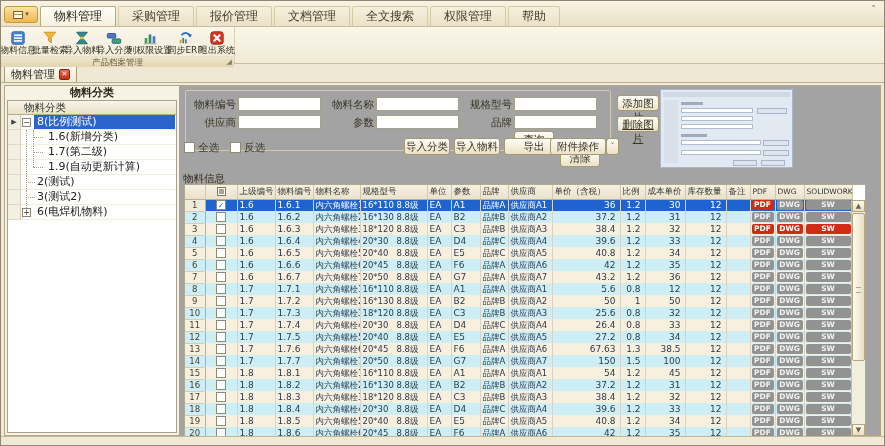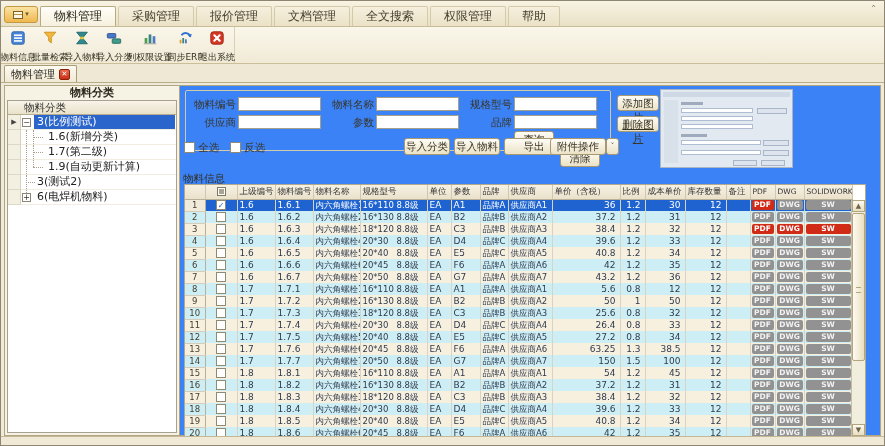--- a/index.html
+++ b/index.html
@@ -58,21 +58,21 @@
   .cv{left:12px;top:0;bottom:0;width:0;border-left:1px dotted #a89f8a;}
   .cv.half{bottom:50%;}
   .ch{left:12px;top:50%;width:10px;height:0;border-top:1px dotted #a89f8a;}
   .ch2{left:5px;top:50%;width:9px;height:0;border-top:1px dotted #a89f8a;}
   .tlabel{white-space:nowrap;padding:0 3px;line-height:14px;}
   .tlabel.ml-root{margin-left:13px;}
   .tlabel.ml-child{margin-left:24px;}
   .tlabel.sel{background:#2a65cc;color:#fff;flex:1;margin-right:1px;}
 
   
-  .right-panel{flex:1;position:relative;border:1px solid #b1a584;border-left:none;background:#3b82f6;}
+  .right-panel{flex:1;position:relative;border:1px solid #b1a584;border-left:none;background:#a3a3a3;}
   .search-box{position:absolute;left:5px;top:4px;width:426px;height:61px;border:1px solid #d2c8ac;border-radius:2px;}
   .f-label{position:absolute;width:48px;text-align:right;font-size:10.5px;color:#3a3526;line-height:14px;}
   .f-input{position:absolute;width:83px;height:14px;background:#fff;border:1px solid #a5a08a;font-size:10px;padding:0 2px;font-family:inherit;}
   .cbx{width:11px;height:11px;background:#fff;border:1px solid #8e8a74;display:inline-block;vertical-align:-2px;
     font-size:9px;line-height:10px;text-align:center;color:#5a7a52;font-weight:bold;}
   .cbx-row{position:absolute;left:52px;top:44px;font-size:10.5px;color:#3a3526;display:flex;gap:12px;align-items:center;}
   .btn{background:linear-gradient(#fefcf5,#ebe2c6);border:1px solid #a79a72;border-radius:3px;
     font-size:10.5px;color:#3a3526;text-align:center;line-height:15px;}
   .q-btn{position:absolute;width:40px;height:17px;}
   .img-btn{position:absolute;left:437px;width:42px;height:16px;line-height:14px;}
@@ -196,20 +196,24 @@
           <span class="lbl">同步ERP</span>
         </div>
         <div class="rbtn">
           <svg viewBox="0 0 18 18">
               <rect x="2" y="2" width="14" height="14" rx="3" fill="#d43723" stroke="#9e2413"></rect>
               <path d="M6 6 L12 12 M12 6 L6 12" stroke="#fff" stroke-width="2.4" stroke-linecap="round"></path>
             </svg>
           <span class="lbl">退出系统</span>
         </div>
       </div>
+      <div class="rg-label">
+        <span>产品档案管理</span>
+        <span class="launcher">◢</span>
+      </div>
     </div>
   </div>
 
   <div class="doctabs">
     <div class="doctab">
       <span>物料管理</span>
       <span class="closebox">✕</span>
     </div>
   </div>
 
@@ -217,21 +221,21 @@
 
     <div class="left-panel">
       <div class="panel-title">物料分类</div>
       <div class="tree-grid">
         <div class="tree-header"><span>物料分类</span></div>
         <div class="tree-body" id="treeBody">
             <div class="tree-row">
               <div class="gutter">▶</div>
               <div class="tree-content">
                 <span class="expander">−</span>
-                <span class="tlabel ml-root sel">3(比例测试)</span>
+                <span class="tlabel ml-root sel">8(比例测试)</span>
               </div>
             </div>
             <div class="tree-row">
               <div class="gutter"></div>
               <div class="tree-content">
                 <span class="conn rv"></span>
                 <span class="conn cv"></span>
                 <span class="conn ch"></span>
                 <span class="tlabel ml-child">1.6(新增分类)</span>
               </div>
@@ -245,20 +249,28 @@
                 <span class="tlabel ml-child">1.7(第二级)</span>
               </div>
             </div>
             <div class="tree-row">
               <div class="gutter"></div>
               <div class="tree-content">
                 <span class="conn rv"></span>
                 <span class="conn cv half"></span>
                 <span class="conn ch"></span>
                 <span class="tlabel ml-child">1.9(自动更新计算)</span>
+              </div>
+            </div>
+            <div class="tree-row">
+              <div class="gutter"></div>
+              <div class="tree-content">
+                <span class="conn rv"></span>
+                <span class="conn ch2"></span>
+                <span class="tlabel ml-root">2(测试)</span>
               </div>
             </div>
             <div class="tree-row">
               <div class="gutter"></div>
               <div class="tree-content">
                 <span class="conn rv"></span>
                 <span class="conn ch2"></span>
                 <span class="tlabel ml-root">3(测试2)</span>
               </div>
             </div>
@@ -714,21 +726,21 @@
                   <div class="cb"></div>
                 </td>
                 <td>1.7</td>
                 <td>1.7.6</td>
                 <td class="cjk">内六角螺栓6</td>
                 <td class="cjk"><span class="sz">20*45</span><span>8.8级</span></td>
                 <td>EA</td>
                 <td>F6</td>
                 <td class="cjk">品牌A</td>
                 <td class="cjk">供应商A6</td>
-                <td class="num">63.25</td>
+                <td class="num">67.63</td>
                 <td class="num">1.3</td>
                 <td class="num">38.5</td>
                 <td class="num">12</td>
                 <td></td>
                 <td style="padding: 0px 1px;">
                   <span class="badge gray">PDF</span>
                 </td>
                 <td style="padding: 0px 1px;">
                   <span class="badge gray">DWG</span>
                 </td>

